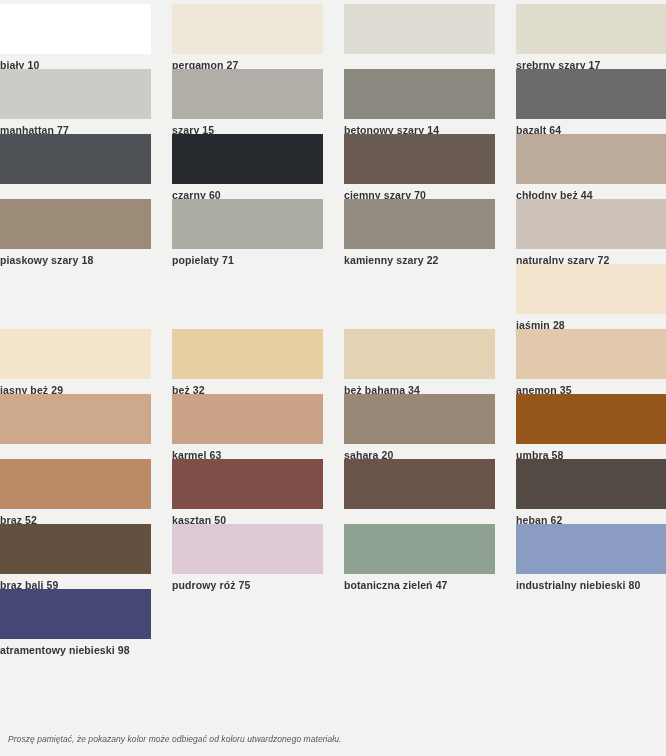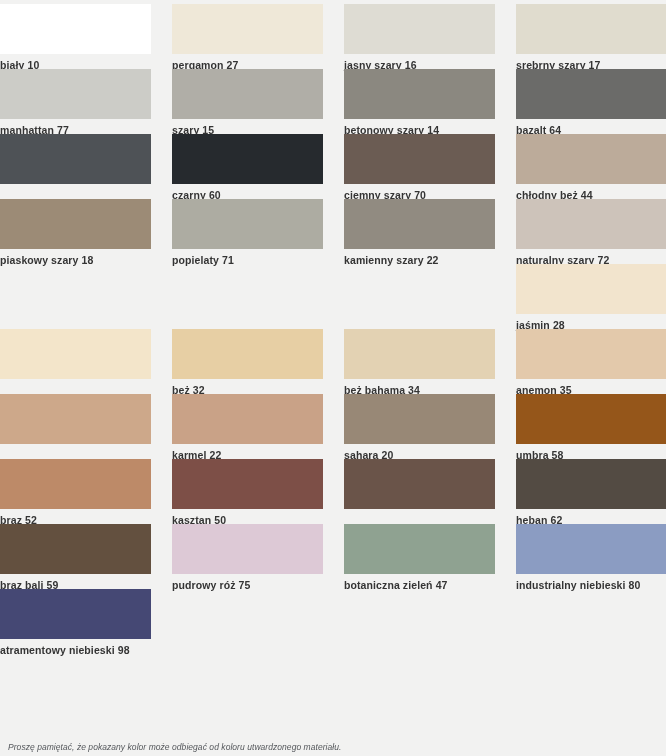--- a/index.html
+++ b/index.html
@@ -51,21 +51,21 @@
     font-weight: bold;
     color: #343434;
     line-height: 12px;
     padding-top: 5px;
     letter-spacing: 0.1px;
     white-space: nowrap;
   }
   .footer-note {
     position: absolute;
     left: 8px;
-    bottom: 4px;
+    bottom: 12px;
     font-family: "Liberation Sans", sans-serif;
     font-size: 8.5px;
     font-style: italic;
     color: #55585c;
     letter-spacing: 0.05px;
     white-space: nowrap;
   }
 </style>
 </head>
 <body>
@@ -76,21 +76,20 @@
       <div class="swatch-cell">
         <span class="swatch-chip" style="background: rgb(255, 255, 255);"></span>
         <span class="swatch-label">biały 10</span>
       </div>
       <div class="swatch-cell">
         <span class="swatch-chip" style="background: rgb(239, 232, 216);"></span>
         <span class="swatch-label">pergamon 27</span>
       </div>
       <div class="swatch-cell">
         <span class="swatch-chip" style="background: rgb(222, 220, 211);"></span>
-        <span class="swatch-label">jasny szary 16</span>
       </div>
       <div class="swatch-cell">
         <span class="swatch-chip" style="background: rgb(224, 220, 206);"></span>
         <span class="swatch-label">srebrny szary 17</span>
       </div>
       <div class="swatch-cell">
         <span class="swatch-chip" style="background: rgb(204, 204, 199);"></span>
         <span class="swatch-label">manhattan 77</span>
       </div>
       <div class="swatch-cell">
@@ -138,39 +137,40 @@
       </div>
       <div class="swatch-cell empty"></div>
       <div class="swatch-cell empty"></div>
       <div class="swatch-cell empty"></div>
       <div class="swatch-cell">
         <span class="swatch-chip" style="background: rgb(242, 228, 205);"></span>
         <span class="swatch-label">jaśmin 28</span>
       </div>
       <div class="swatch-cell">
         <span class="swatch-chip" style="background: rgb(243, 229, 202);"></span>
+        <span class="swatch-label">jasny beż 29</span>
       </div>
       <div class="swatch-cell">
         <span class="swatch-chip" style="background: rgb(231, 207, 164);"></span>
         <span class="swatch-label">beż 32</span>
       </div>
       <div class="swatch-cell">
         <span class="swatch-chip" style="background: rgb(227, 210, 179);"></span>
         <span class="swatch-label">beż bahama 34</span>
       </div>
       <div class="swatch-cell">
         <span class="swatch-chip" style="background: rgb(227, 201, 171);"></span>
         <span class="swatch-label">anemon 35</span>
       </div>
       <div class="swatch-cell">
         <span class="swatch-chip" style="background: rgb(205, 168, 138);"></span>
       </div>
       <div class="swatch-cell">
         <span class="swatch-chip" style="background: rgb(201, 162, 135);"></span>
-        <span class="swatch-label">karmel 22</span>
+        <span class="swatch-label">karmel 63</span>
       </div>
       <div class="swatch-cell">
         <span class="swatch-chip" style="background: rgb(152, 136, 118);"></span>
         <span class="swatch-label">sahara 20</span>
       </div>
       <div class="swatch-cell">
         <span class="swatch-chip" style="background: rgb(149, 86, 26);"></span>
         <span class="swatch-label">umbra 58</span>
       </div>
       <div class="swatch-cell">

